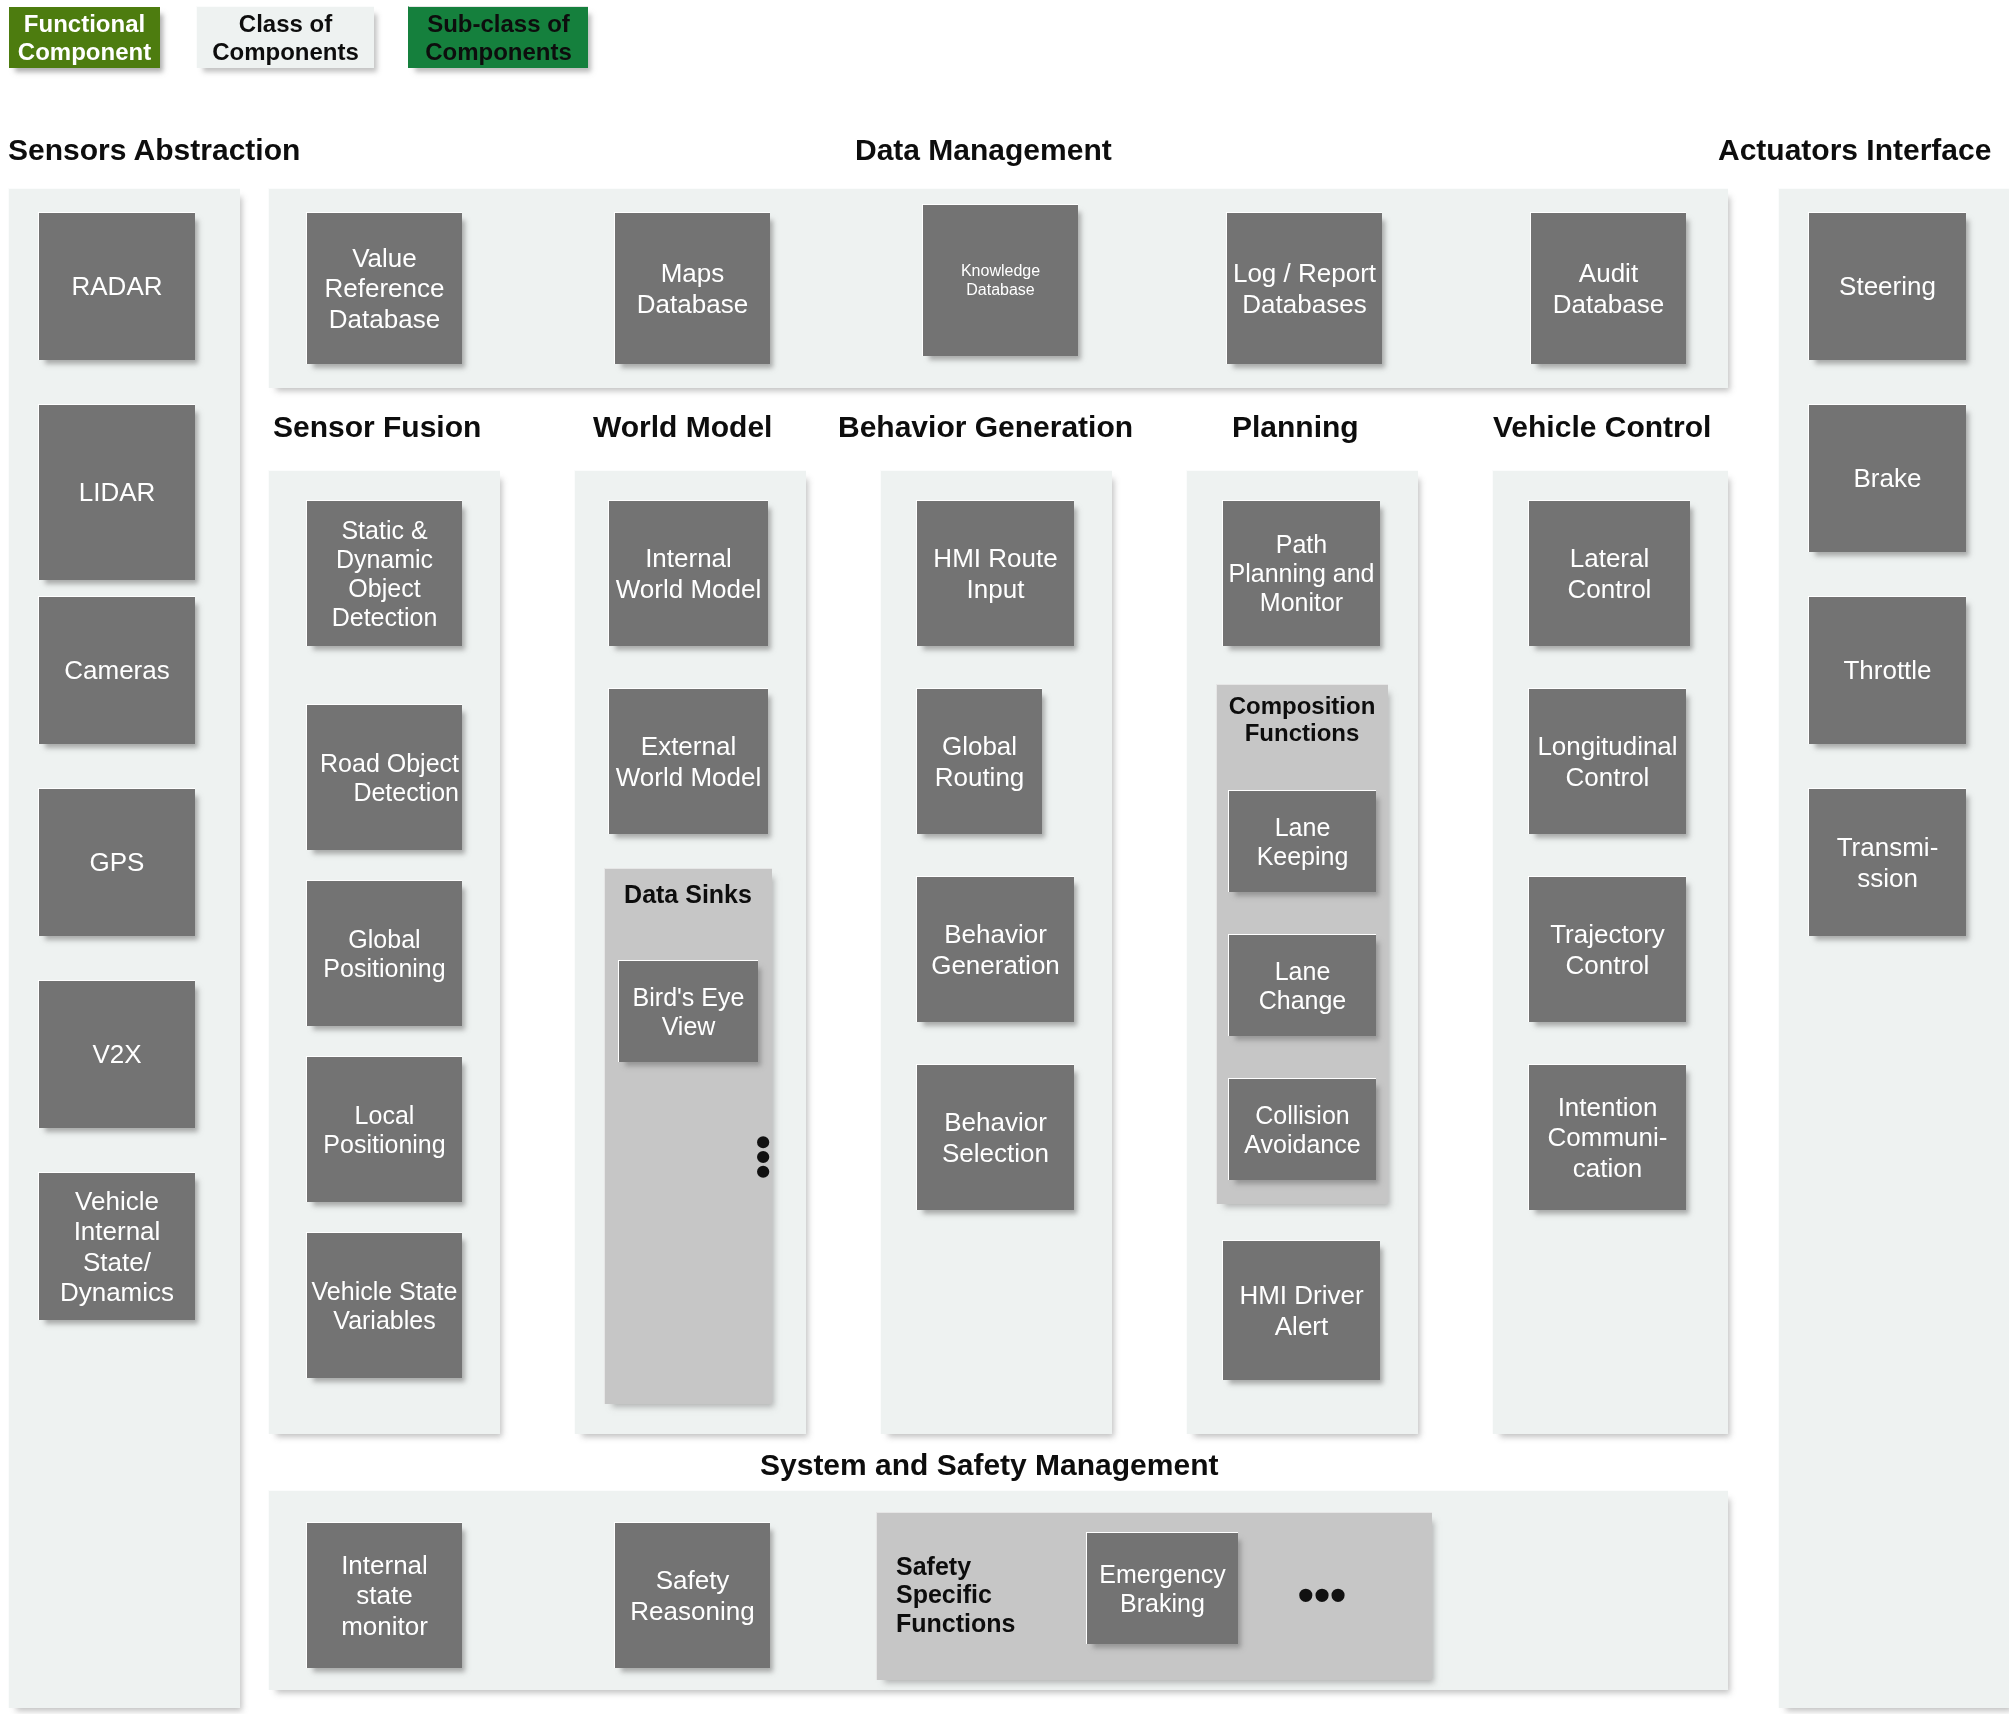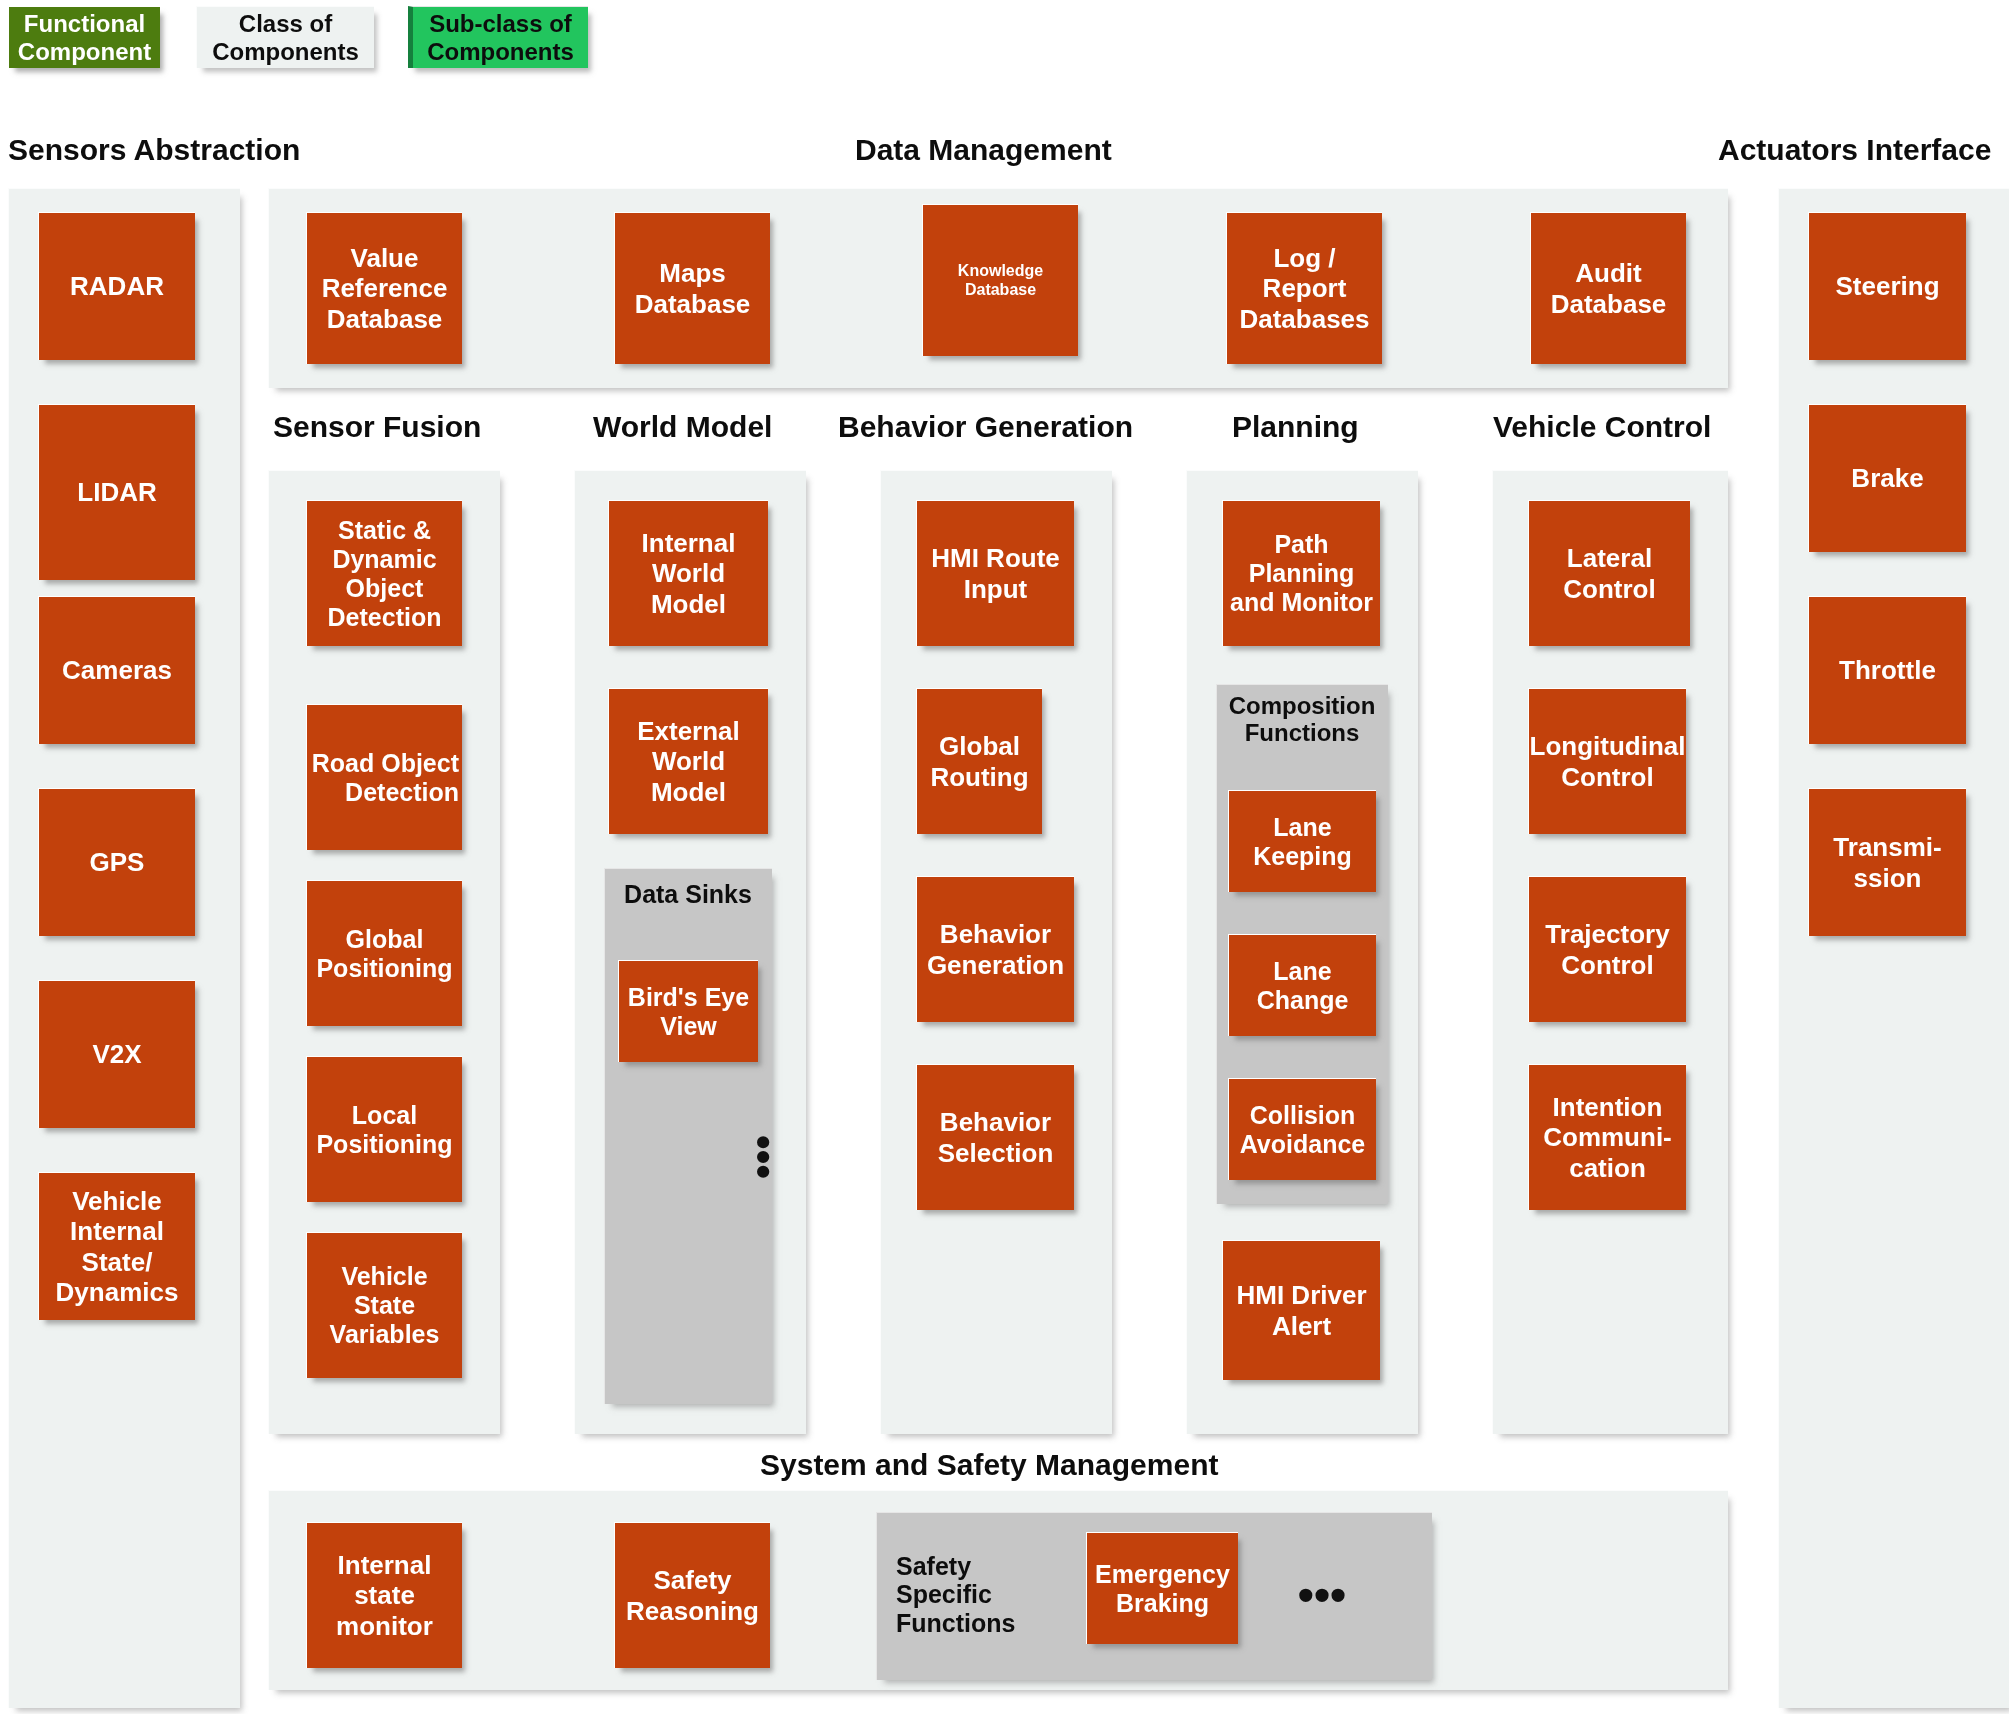--- a/index.html
+++ b/index.html
@@ -13,23 +13,23 @@
     position: relative;
     font-family: "Liberation Sans", sans-serif;
     -webkit-font-smoothing: antialiased;
     overflow: hidden;
   }
 
   
   .abs { position: absolute; box-sizing: border-box; }
 
   .fc {                      
-    background: #c2410c;
+    background: #737373;
     color: #ffffff;
-    font-weight: bold;
+    font-weight: normal;
     display: flex;
     align-items: center;
     justify-content: center;
     text-align: center;
     line-height: 1.16;
     box-shadow: 5px 6px 5px -2px rgba(110,110,110,0.55);
     border-top: 1px solid #ffffff;
     border-left: 1px solid #ffffff;
     padding: 2px 3px;
   }
@@ -72,23 +72,23 @@
     font-weight: bold;
     font-size: 24px;
     line-height: 1.14;
   }
   .legend-blue  { background: #4d7c0f; color: #ffffff;
                   box-shadow: 5px 6px 5px -2px rgba(110,110,110,0.55);
                   border-top:1px solid #fff; border-left:1px solid #fff; }
   .legend-light { background: #eef2f1; color: #0d0d0d;
                   box-shadow: 5px 6px 5px -2px rgba(120,120,120,0.45);
                   border-top:1px solid #fbfcfc; border-left:1px solid #fbfcfc; }
-  .legend-gray  { background: #22c55e; color: #0d0d0d;
+  .legend-gray  { background: #15803d; color: #0d0d0d;
                   box-shadow: 5px 6px 5px -2px rgba(120,120,120,0.5);
-                  border-top:1px solid #e6e6e6; border-left:5px solid #15803d;justify-content:flex-end; }
+                  border-top:1px solid #e6e6e6; border-left:1px solid #15803d;justify-content:flex-end; }
 
   .vdots {
     color: #111;
     font-size: 42px;
     font-weight: bold;
     letter-spacing: 0;
     line-height: 0.42;
     text-align: center;
     writing-mode: vertical-rl;
   }

